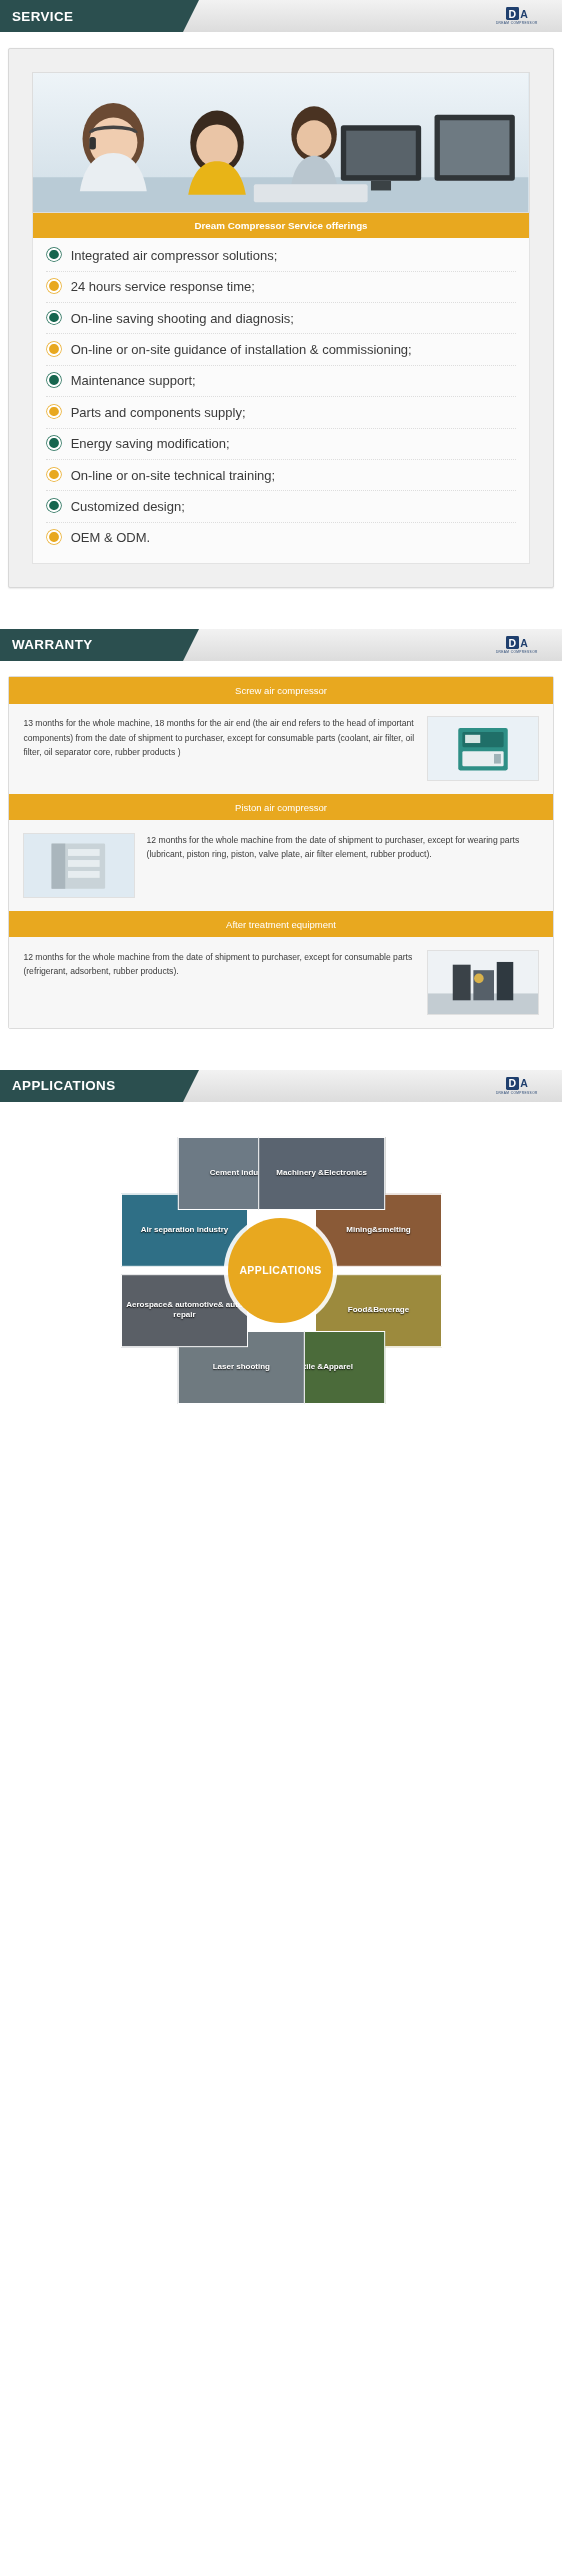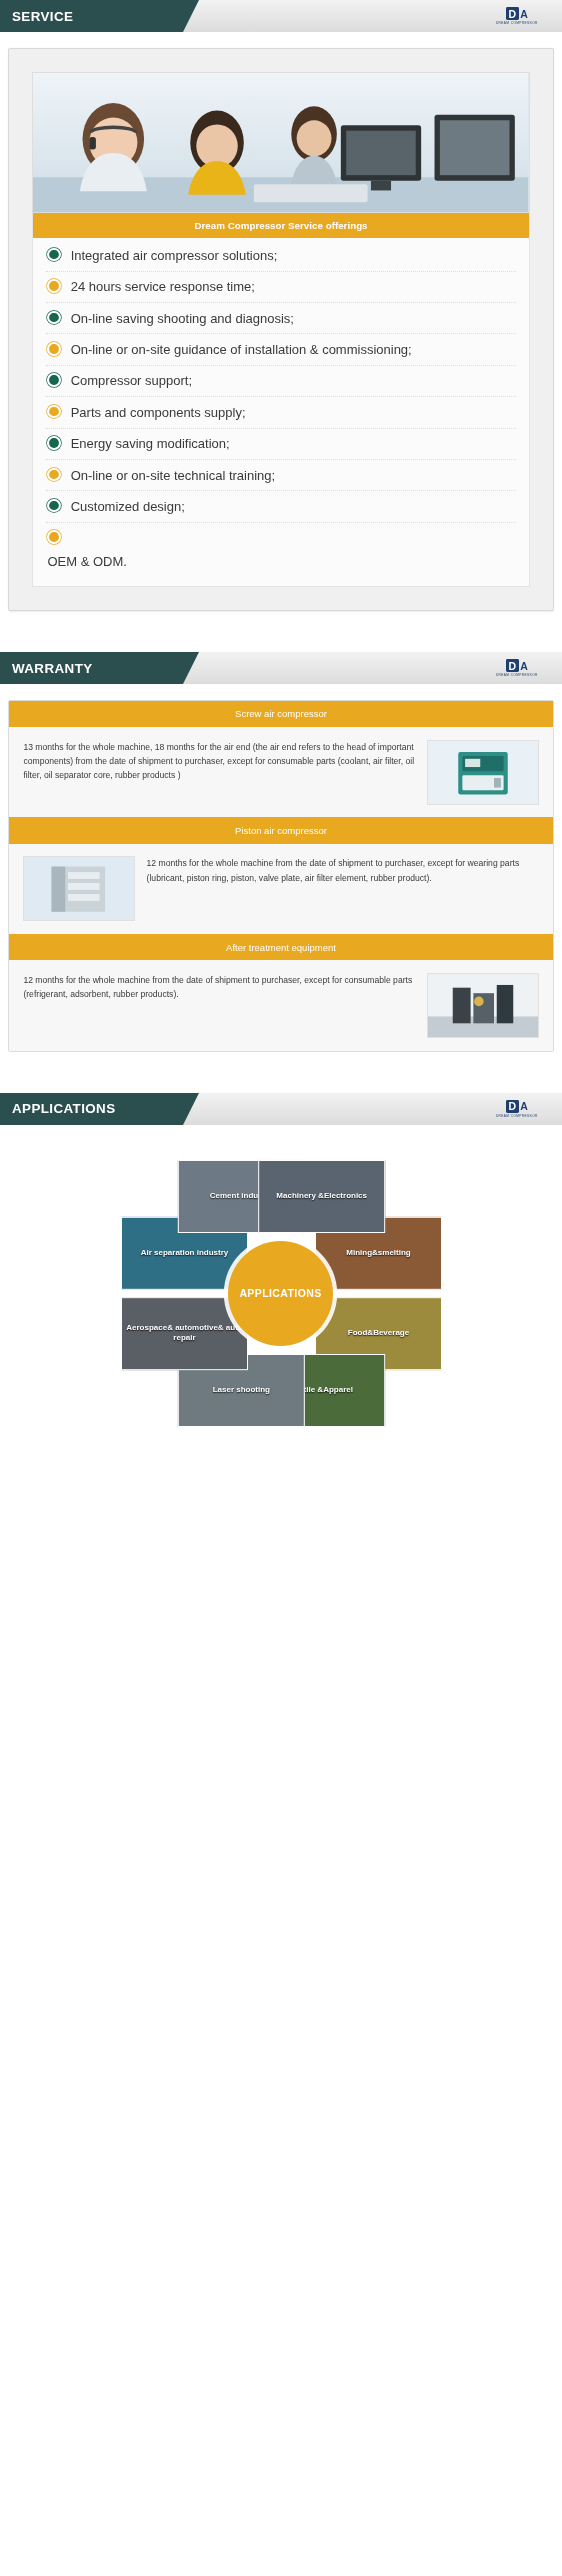--- a/index.html
+++ b/index.html
@@ -113,21 +113,21 @@
   ul.service-list { list-style: none; padding: 2.8px 12.7px 9.8px 12.7px; }
   ul.service-list li {
     display: flex;
     align-items: flex-start;
     gap: 9.8px;
     font-size: 13px;
     color: #3a3a3a;
     padding: 7.7px 1.4px;
     border-bottom: 0.7px dotted #ddd;
   }
-  ul.service-list li:last-child { border-bottom: none; flex-direction: column; }
+  ul.service-list li:last-child { border-bottom: none; }
   .bullet {
     flex: 0 0 auto;
     width: 13.4px; height: 13.4px;
     border-radius: 50%;
     display: inline-block;
     position: relative;
   }
   .bullet.green { background: #17664f; box-shadow: inset 0 0 0 2.1px #fff, 0 0 0 0.7px #17664f; }
   .bullet.gold  { background: #e8a81f; box-shadow: inset 0 0 0 2.1px #fff, 0 0 0 0.7px #e8a81f; }
 
@@ -288,21 +288,21 @@
         <li>
             <span class="bullet green"></span>
             <span>On-line saving shooting and diagnosis;</span>
           </li>
         <li>
             <span class="bullet gold"></span>
             <span>On-line or on-site guidance of installation &amp; commissioning;</span>
           </li>
         <li>
             <span class="bullet green"></span>
-            <span>Compressor support;</span>
+            <span>Maintenance support;</span>
           </li>
         <li>
             <span class="bullet gold"></span>
             <span>Parts and components supply;</span>
           </li>
         <li>
             <span class="bullet green"></span>
             <span>Energy saving modification;</span>
           </li>
         <li>

